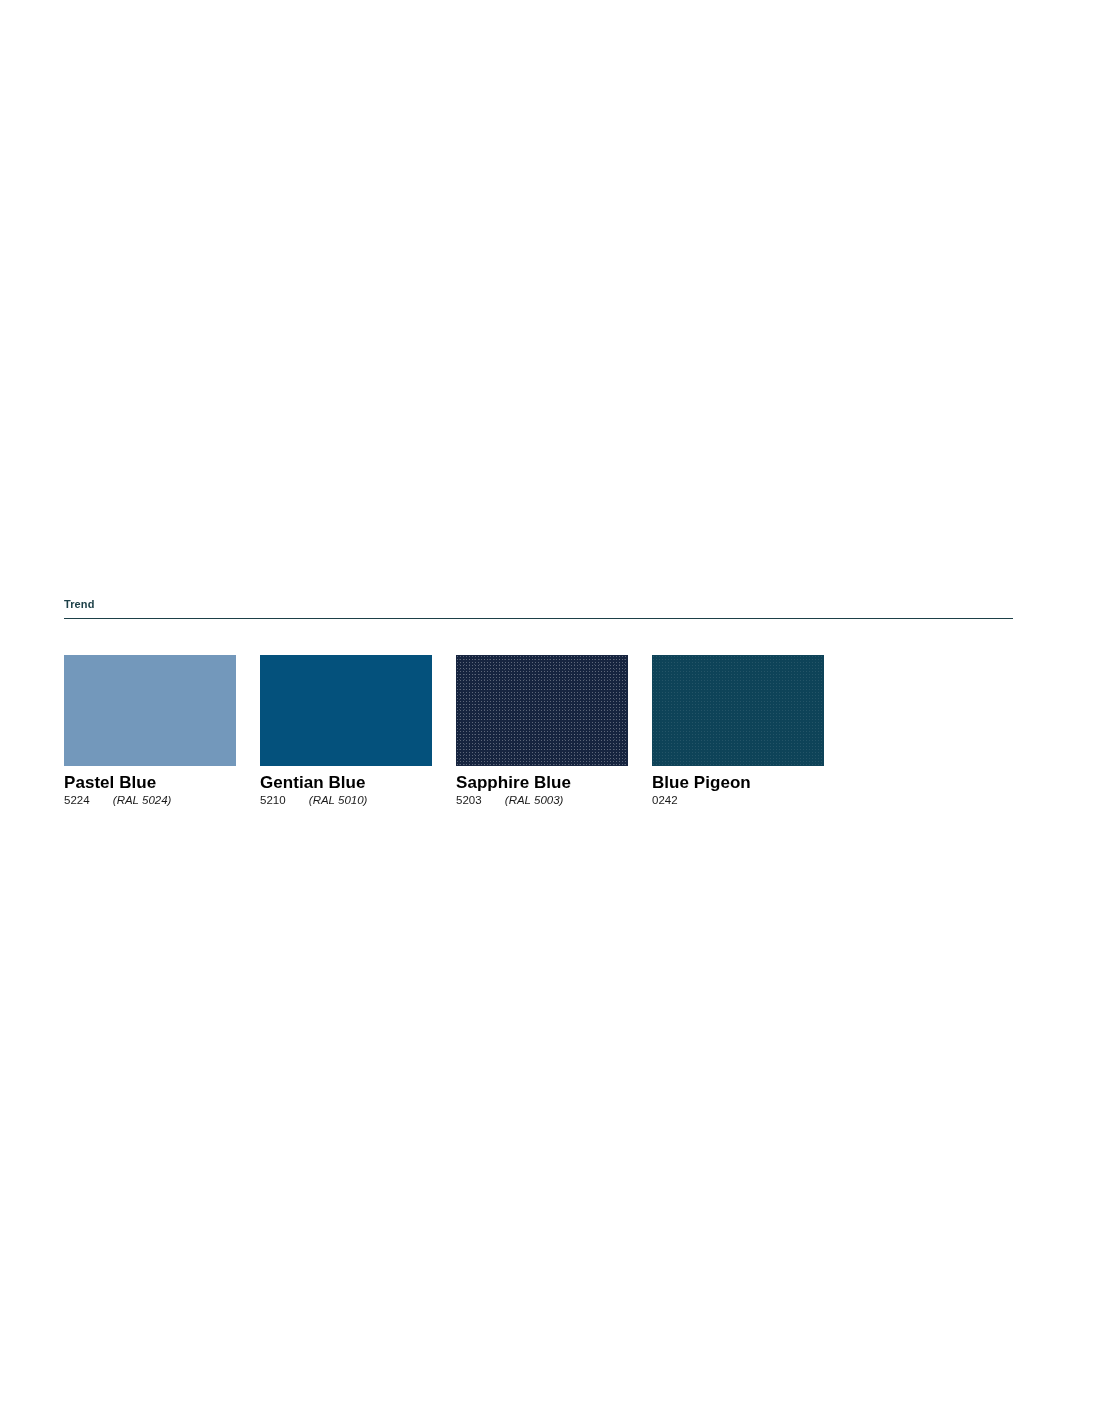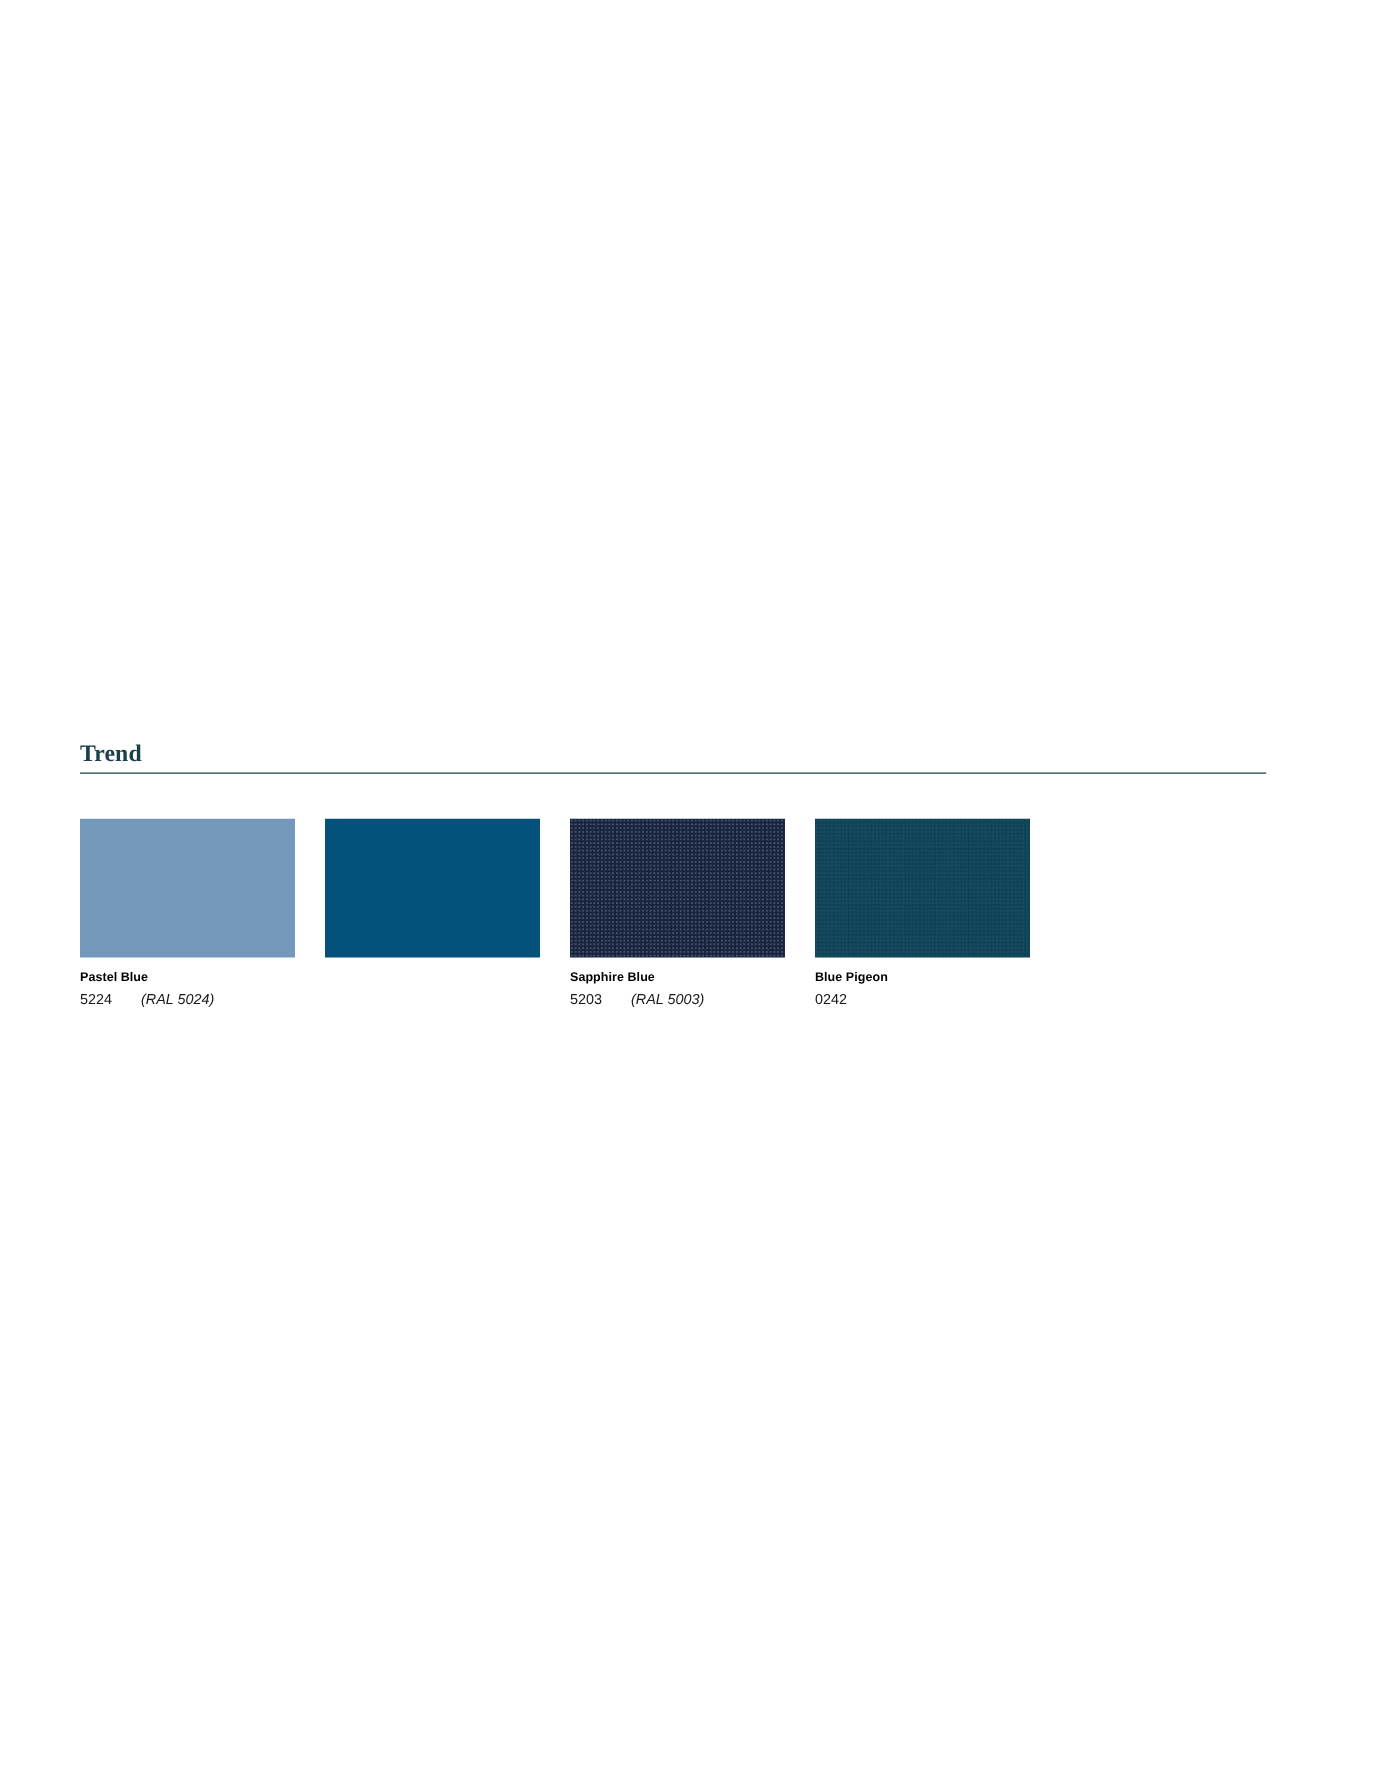--- a/index.html
+++ b/index.html
@@ -27,28 +27,27 @@
 
   
   .section {
     position: absolute;
     left: 64px;
     top: 596px;
     width: 949px;
   }
 
   .section-title {
-    font-size: 19px;
+    font-size: 11px;
     font-weight: bold;
     color: #1d4048;
     letter-spacing: 0.1px;
     line-height: 16px;
     margin: 0 0 6px 0;
     padding: 0;
-    font-family: Liberation Serif, serif;
   }
 
   .section-rule {
     width: 949px;
     height: 0;
     border-top: 1.4px solid #1d4048;
     margin: 0;
   }
 
   
@@ -98,21 +97,21 @@
       radial-gradient(rgba(0,0,0,0.22) 0.5px, transparent 0.6px);
     background-size: 3px 3px, 4px 4px;
     background-position: 0 0, 1px 2px;
   }
 
   .swatch-meta {
     padding-top: 9px;
   }
 
   .swatch-name {
-    font-size: 10px;
+    font-size: 17px;
     font-weight: bold;
     color: #000000;
     line-height: 15px;
     letter-spacing: 0.05px;
   }
 
   .swatch-code {
     font-size: 11.5px;
     color: #1a1a1a;
     line-height: 17px;
@@ -138,20 +137,24 @@
   <div class="swatch-row" id="swatch-row">
       <div class="swatch-cell">
         <div class="swatch-chip" style="background: rgb(115, 152, 187);"></div>
         <div class="swatch-meta">
           <div class="swatch-name">Pastel Blue</div>
           <div class="swatch-code"><span>5224</span> <span class="ral">(RAL 5024)</span></div>
         </div>
       </div>
       <div class="swatch-cell">
         <div class="swatch-chip" style="background: rgb(4, 81, 124);"></div>
+        <div class="swatch-meta">
+          <div class="swatch-name">Gentian Blue</div>
+          <div class="swatch-code"><span>5210</span> <span class="ral">(RAL 5010)</span></div>
+        </div>
       </div>
       <div class="swatch-cell">
         <div class="swatch-chip textured" style="background: rgb(22, 36, 63);"></div>
         <div class="swatch-meta">
           <div class="swatch-name">Sapphire Blue</div>
           <div class="swatch-code"><span>5203</span> <span class="ral">(RAL 5003)</span></div>
         </div>
       </div>
       <div class="swatch-cell">
         <div class="swatch-chip textured-fine" style="background: rgb(14, 67, 88);"></div>

